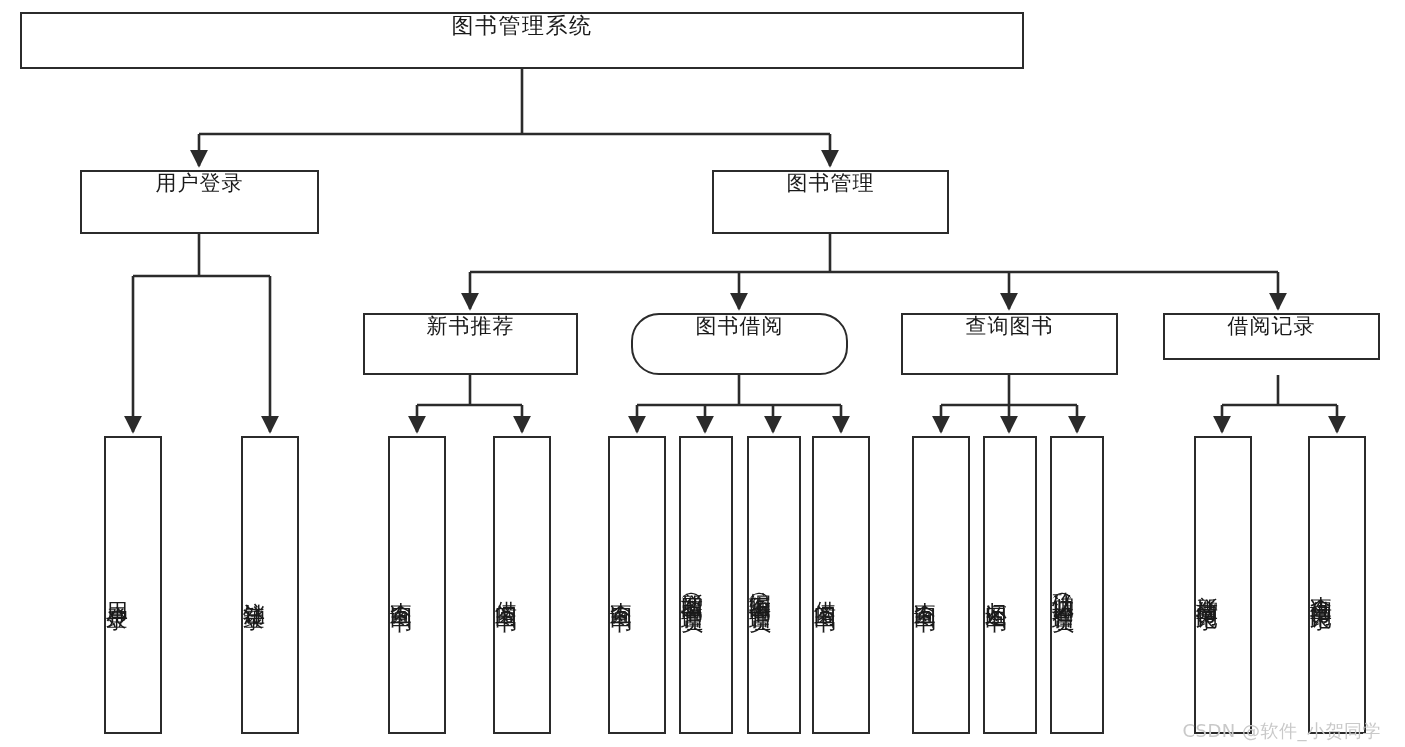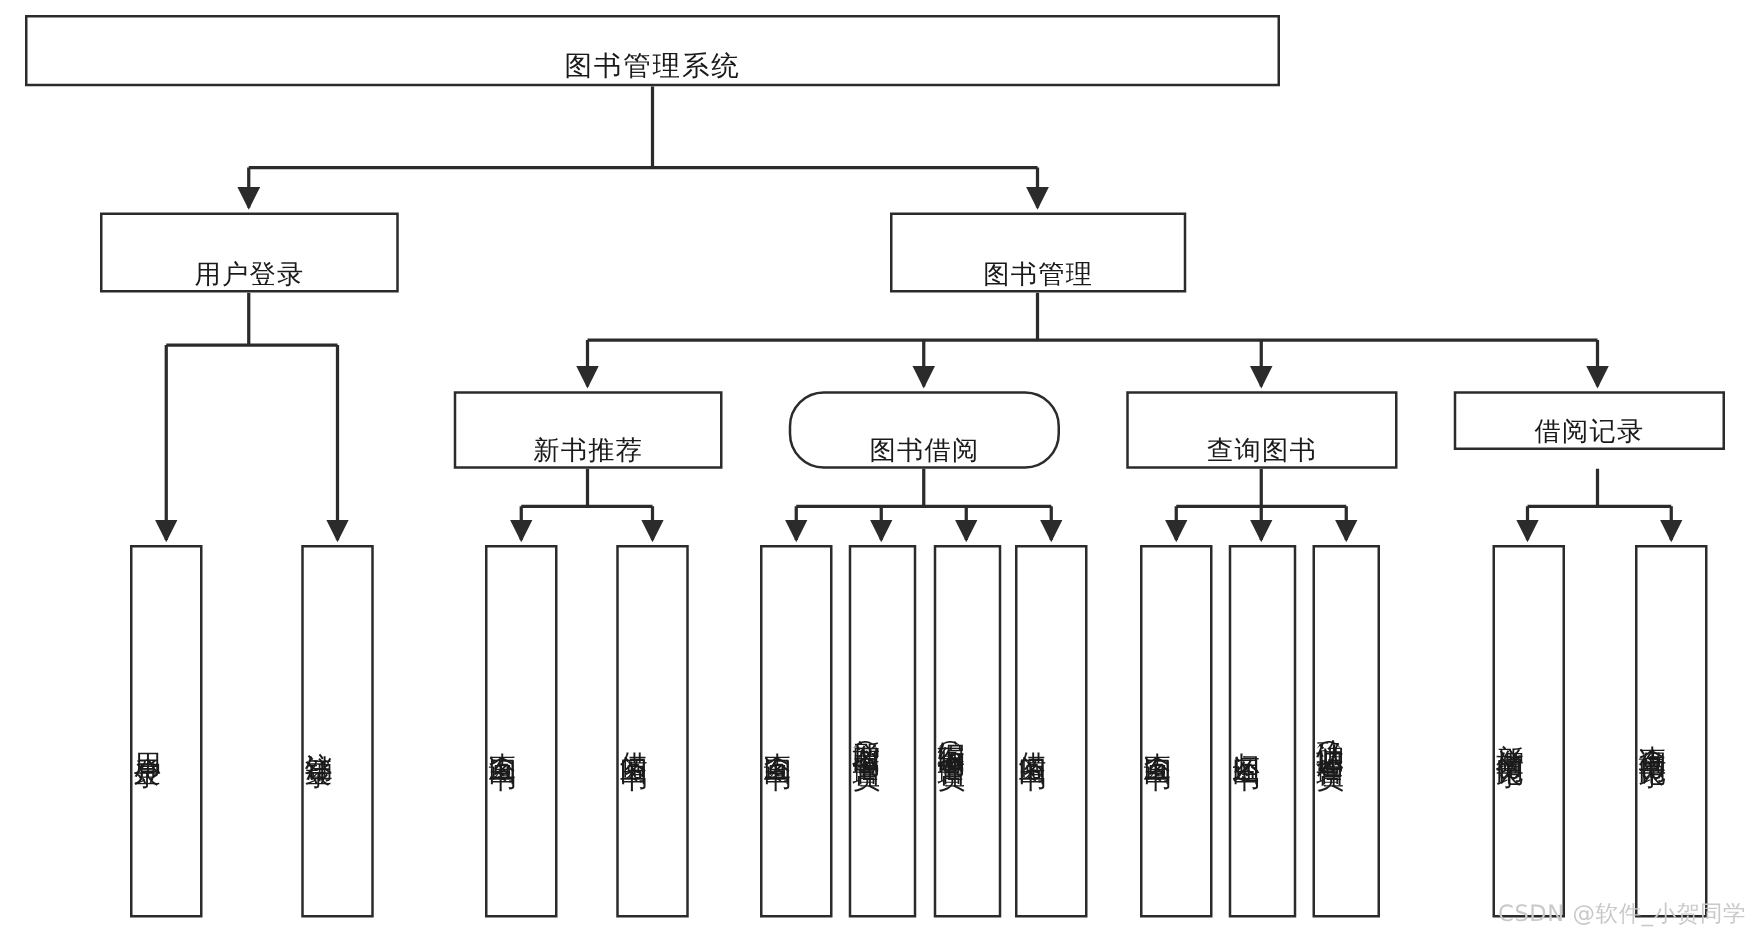--- a/index.html
+++ b/index.html
@@ -24,21 +24,21 @@
     width: 1405px;
     height: 747px;
     pointer-events: none;
   }
   .node {
     position: absolute;
     box-sizing: border-box;
     border: 2px solid #2b2b2b;
     background: #ffffff;
     display: flex;
-    align-items: flex-end;
+    align-items: flex-start;
     justify-content: center;
     color: #1a1a1a;
   }
   .node-label {
     display: block;
     text-align: center;
     line-height: 1.12;
   }
   
   .h-node .node-label {
@@ -62,21 +62,21 @@
     font-size: 22px;
     letter-spacing: 3px;
     line-height: 1;
     white-space: nowrap;
   }
   .v-node.tall-text {
     padding-top: 4px;
   }
   .watermark {
     position: absolute;
-    right: 8px;
+    right: 24px;
     bottom: 4px;
     font-size: 18px;
     color: #c9c9c9;
     letter-spacing: 0.5px;
     white-space: nowrap;
     font-family: "DejaVu Sans", "Liberation Sans", sans-serif;
     margin-top: 24px;
   }
 </style>
 </head>

